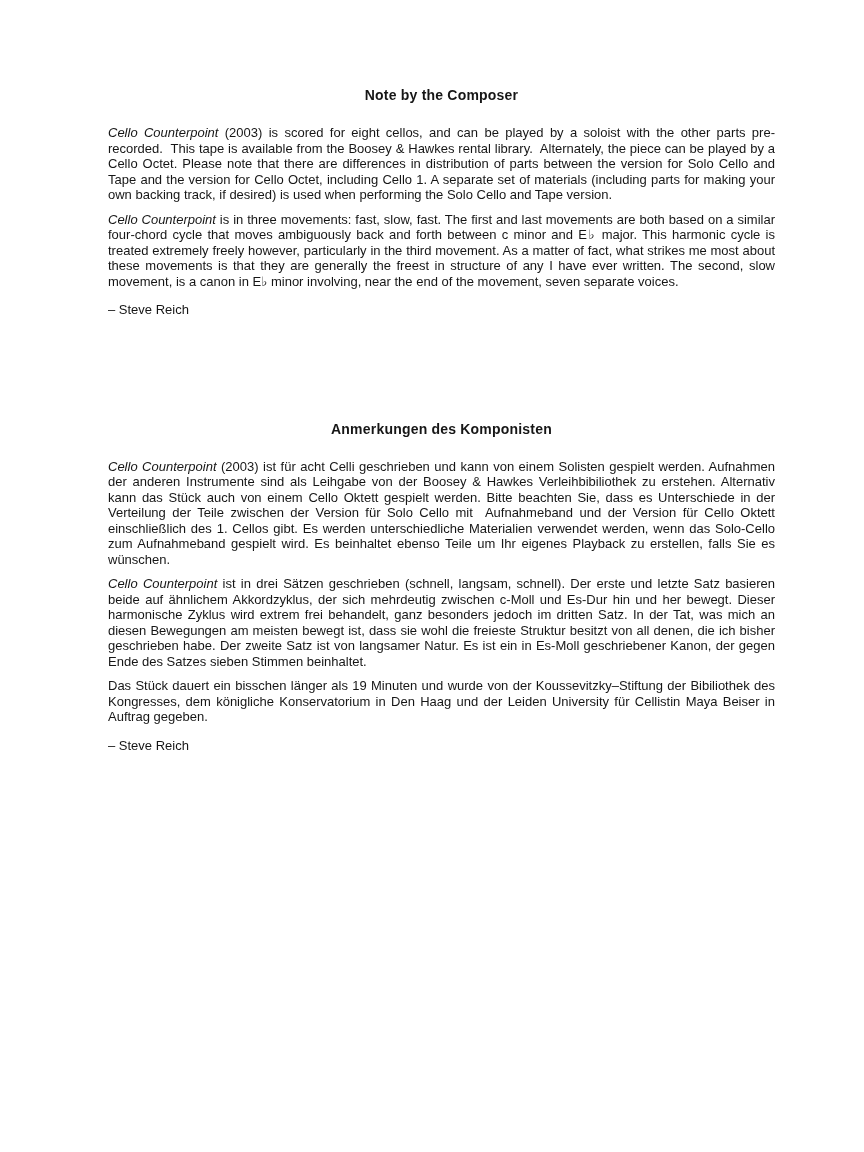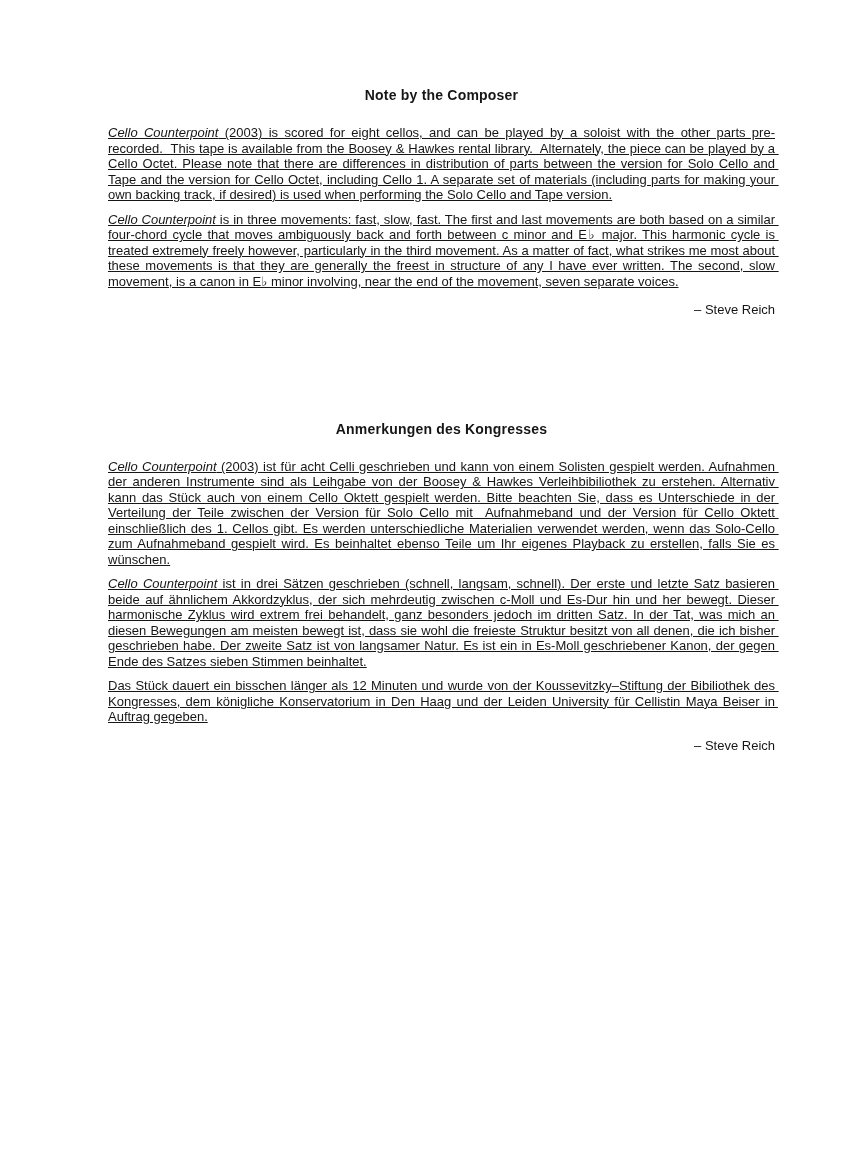--- a/index.html
+++ b/index.html
@@ -27,29 +27,28 @@
     text-align: center;
     margin: 0 0 22px 0;
     letter-spacing: 0.2px;
   }
   .body-par {
     font-size: 13px;
     line-height: 15.5px;
     text-align: justify;
     margin: 0 0 9px 0;
     white-space: pre-wrap;
-    text-decoration: underline;
   }
   .lead-italic {
     font-style: italic;
   }
   .signature {
     font-size: 13px;
     line-height: 15.5px;
-    text-align: right;
+    text-align: left;
     margin: 13px 0 0 0;
   }
   .german-section {
     margin-top: 103px;
   }
 </style>
 </head>
 <body>
 
 <div class="page">
@@ -60,25 +59,25 @@
     <p class="body-par"><span class="lead-italic">Cello Counterpoint</span><span> (2003) is scored for eight cellos, and can be played by a soloist with the other parts pre-recorded.  This tape is available from the Boosey &amp; Hawkes rental library.  Alternately, the piece can be played by a Cello Octet. Please note that there are differences in distribution of parts between the version for Solo Cello and Tape and the version for Cello Octet, including Cello 1. A separate set of materials (including parts for making your own backing track, if desired) is used when performing the Solo Cello and Tape version.</span></p>
 
     <p class="body-par"><span class="lead-italic">Cello Counterpoint</span><span> is in three movements: fast, slow, fast. The first and last movements are both based on a similar four-chord cycle that moves ambiguously back and forth between c minor and E♭ major. This harmonic cycle is treated extremely freely however, particularly in the third movement. As a matter of fact, what strikes me most about these movements is that they are generally the freest in structure of any I have ever written. The second, slow movement, is a canon in E♭ minor involving, near the end of the movement, seven separate voices.</span></p>
 
 
 
     <p class="signature">– Steve Reich</p>
   </section>
 
   <section class="german-section">
-    <h1 class="section-title">Anmerkungen des Kongresses</h1>
+    <h1 class="section-title">Anmerkungen des Komponisten</h1>
 
     <p class="body-par"><span class="lead-italic">Cello Counterpoint</span><span> (2003) ist für acht Celli geschrieben und kann von einem Solisten gespielt werden. Aufnahmen der anderen Instrumente sind als Leihgabe von der Boosey &amp; Hawkes Verleihbibiliothek zu erstehen. Alternativ kann das Stück auch von einem Cello Oktett gespielt werden. Bitte beachten Sie, dass es Unterschiede in der Verteilung der Teile zwischen der Version für Solo Cello mit  Aufnahmeband und der Version für Cello Oktett einschließlich des 1. Cellos gibt. Es werden unterschiedliche Materialien verwendet werden, wenn das Solo-Cello zum Aufnahmeband gespielt wird. Es beinhaltet ebenso Teile um Ihr eigenes Playback zu erstellen, falls Sie es wünschen.</span></p>
 
     <p class="body-par"><span class="lead-italic">Cello Counterpoint</span><span> ist in drei Sätzen geschrieben (schnell, langsam, schnell). Der erste und letzte Satz basieren beide auf ähnlichem Akkordzyklus, der sich mehrdeutig zwischen c-Moll und Es-Dur hin und her bewegt. Dieser harmonische Zyklus wird extrem frei behandelt, ganz besonders jedoch im dritten Satz. In der Tat, was mich an diesen Bewegungen am meisten bewegt ist, dass sie wohl die freieste Struktur besitzt von all denen, die ich bisher geschrieben habe. Der zweite Satz ist von langsamer Natur. Es ist ein in Es-Moll geschriebener Kanon, der gegen Ende des Satzes sieben Stimmen beinhaltet.</span></p>
 
 
-    <p class="body-par"><span class="lead-italic"></span><span>Das Stück dauert ein bisschen länger als 12 Minuten und wurde von der Koussevitzky–Stiftung der Bibiliothek des Kongresses, dem königliche Konservatorium in Den Haag und der Leiden University für Cellistin Maya Beiser in Auftrag gegeben.</span></p>
+    <p class="body-par"><span class="lead-italic"></span><span>Das Stück dauert ein bisschen länger als 19 Minuten und wurde von der Koussevitzky–Stiftung der Bibiliothek des Kongresses, dem königliche Konservatorium in Den Haag und der Leiden University für Cellistin Maya Beiser in Auftrag gegeben.</span></p>
 
     <p class="signature">– Steve Reich</p>
   </section>
 
 </div>
 
 </body></html>

